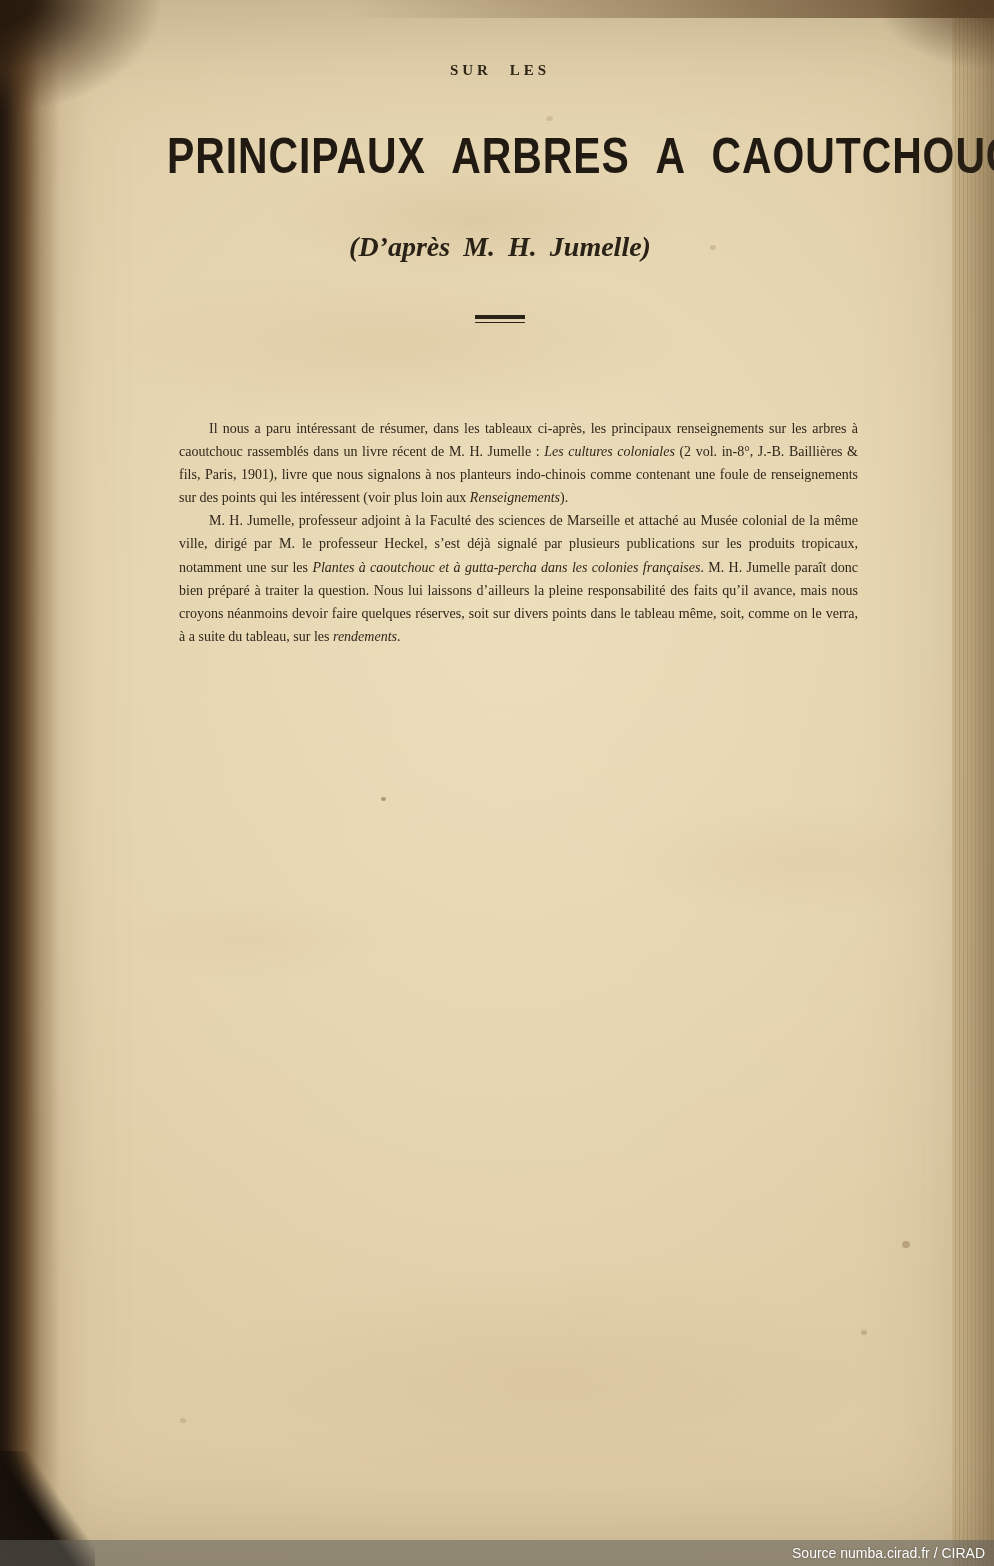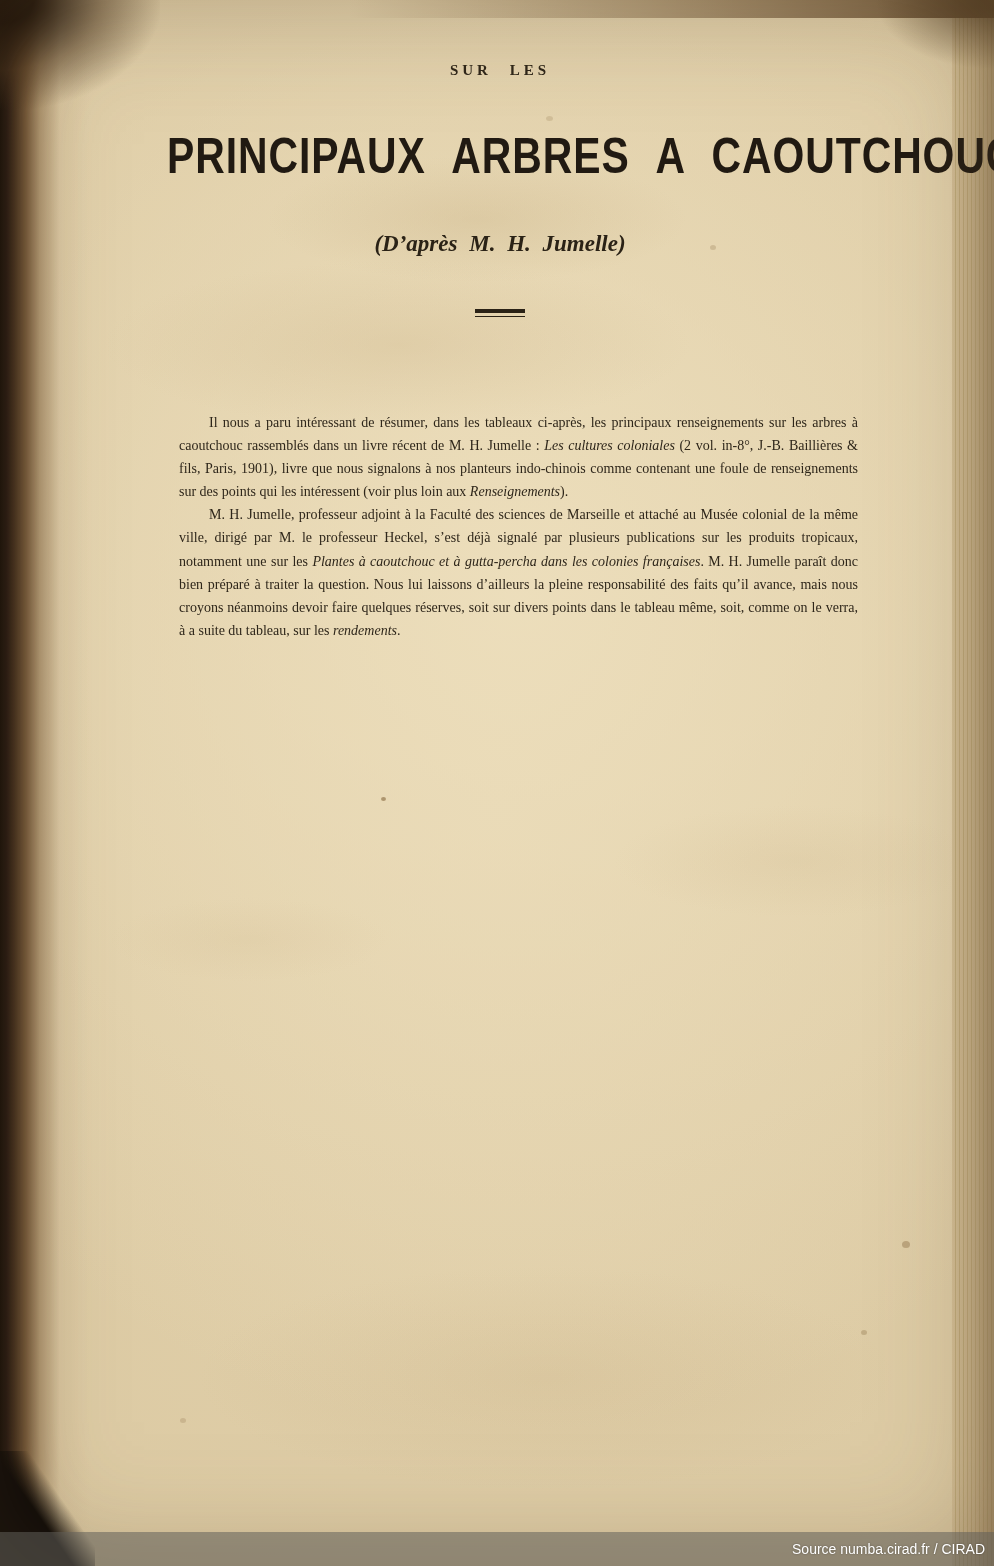--- a/index.html
+++ b/index.html
@@ -87,21 +87,21 @@
     margin:52px 0 0 0;
     font-family:"Liberation Sans", sans-serif;
     font-size:44px;font-weight:700;
     letter-spacing:1px;word-spacing:16px;
     transform:scale(.93,1.12);transform-origin:50% 50%;
     color:#211a12;
     white-space:nowrap;
   }
   .h-byline{
     margin:50px 0 0 0;
-    font-size:23px;font-weight:700;font-style:italic;
+    font-size:28px;font-weight:700;font-style:italic;
     word-spacing:6px;
     color:#2a2216;
   }
   .divider{
     width:50px;margin:52px auto 0 auto;
     border-top:4px solid #2a2216;
     border-bottom:1.5px solid #2a2216;
     height:3px;
   }
   .bodytext{
@@ -110,21 +110,21 @@
     font-size:14px;
     line-height:1.65;
     color:#2e261a;
     margin-left:37px;
   }
   .bodytext p{margin:0;text-indent:30px;}
   .it{font-style:italic;}
 
   
   .source-bar{
-    position:absolute;left:0;right:0;bottom:0;height:34px;
+    position:absolute;left:0;right:0;bottom:0;height:26px;
     background:rgba(96,94,90,.55);
     display:flex;align-items:center;justify-content:flex-end;
     padding-right:9px;box-sizing:border-box;
     font-family:"Liberation Sans", sans-serif;
     font-size:14px;color:#ffffff;
     text-shadow:0 0 2px rgba(0,0,0,.4);
   }
 </style>
 </head>
 <body>

